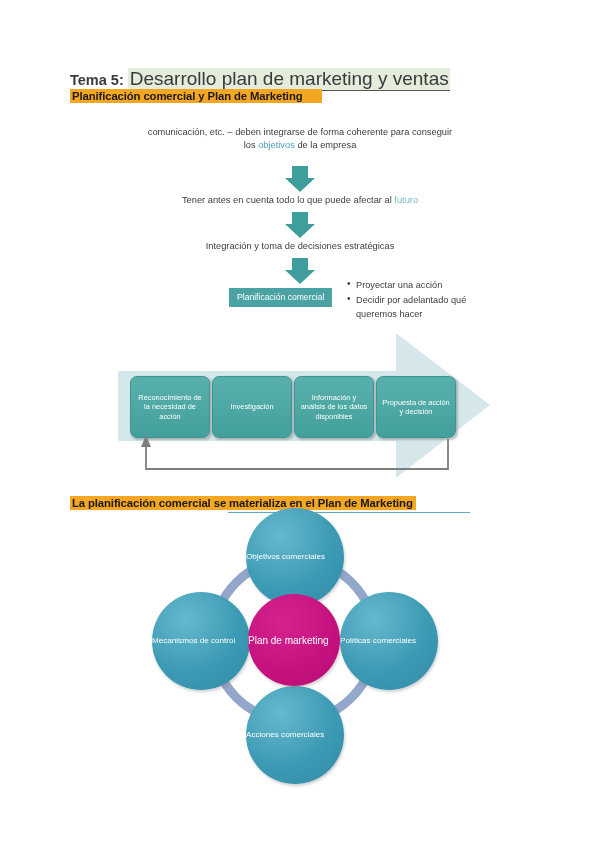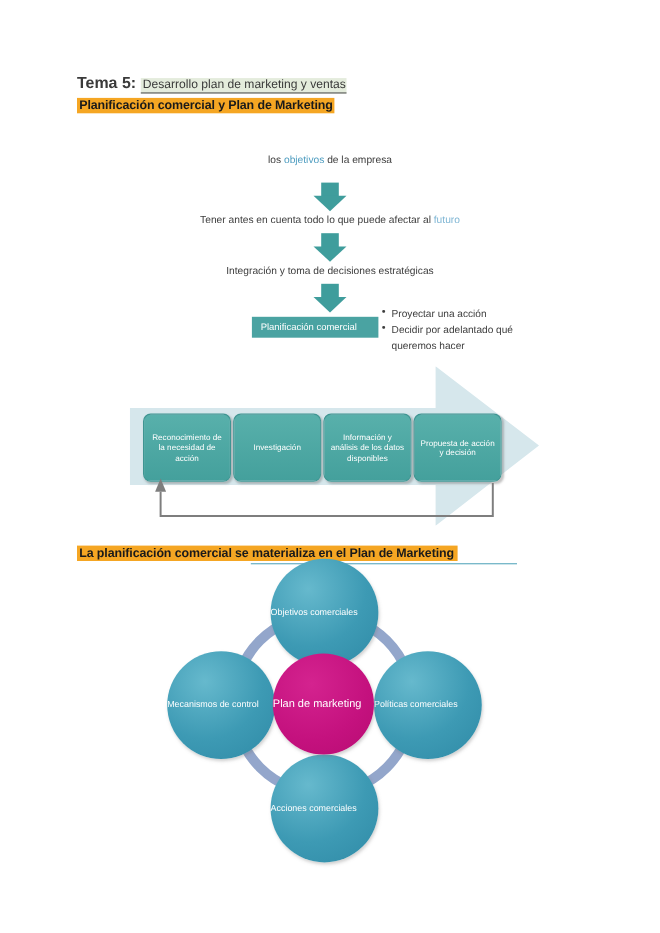--- a/index.html
+++ b/index.html
@@ -18,28 +18,28 @@
     position:absolute; left:70px; top:68px;
     font-size:14.5px; font-weight:bold; color:#3a3a3a;
     white-space:nowrap;
   }
   .title-row .tema{font-weight:bold;}
   .title-row .subject{
     background:#e4ecdc;
     border-bottom:1.4px solid #555;
     padding:0 1px 1px 2px;
     font-weight:normal;
-    font-size:11px;
+    font-size:19px;
   }
   .orange-head{
     position:absolute; left:70px; top:89px;
     background:#f5a623;
     color:#1a1a1a;
     font-size:11.3px; font-weight:bold;
-    padding:1px 1px 1px 2px;
+    padding:1px 19px 1px 2px;
     white-space:nowrap;
     letter-spacing:-0.1px;
   }
   .orange-head2{
     position:absolute; left:70px; top:496px;
     background:#f5a623;
     color:#1a1a1a;
     font-size:11.3px; font-weight:bold;
     padding:1px 3px 1px 2px;
     white-space:nowrap;
@@ -72,21 +72,21 @@
   .flowline{
     position:absolute; left:110px; width:380px;
     text-align:center; font-size:9.3px; color:#3d3d3d; line-height:13px;
   }
   .flowline .hl{color:#7fb6d4;}
 
   
   .pc-box{
     position:absolute; left:229px; top:288px;
     background:#4aa3a2; color:#ffffff;
-    font-size:8.6px; padding:4px 20px 5px 8px;
+    font-size:8.6px; padding:4px 8px 5px 8px;
     white-space:nowrap;
   }
 
   
   .bullets{
     position:absolute; left:347px; top:278px; width:155px;
     font-size:9.2px; line-height:14.5px; color:#3d3d3d;
   }
   .bullets .b{ position:relative; padding-left:9px; }
   .bullets .b:before{
@@ -166,21 +166,21 @@
 
   <div class="title-row">
     <span class="tema">Tema 5:</span>
     <span class="subject">Desarrollo plan de marketing y ventas</span>
   </div>
 
   <div class="orange-head">Planificación comercial y Plan de Marketing</div>
 
   <div class="intro">
     <br>
-    <br>
+    <span>comunicación, etc. – deben integrarse de forma coherente para conseguir</span><br>
     <span>los </span><span class="hl">objetivos</span><span> de la empresa</span>
   </div>
 
   <div class="chev" style="left:285px;top:166px;">
     <div class="stem"></div>
     <div class="head"></div>
   </div>
 
   <div class="flowline" style="top:194px;">
     <span>Tener antes en cuenta todo lo que puede afectar al </span><span class="hl">futuro</span>

